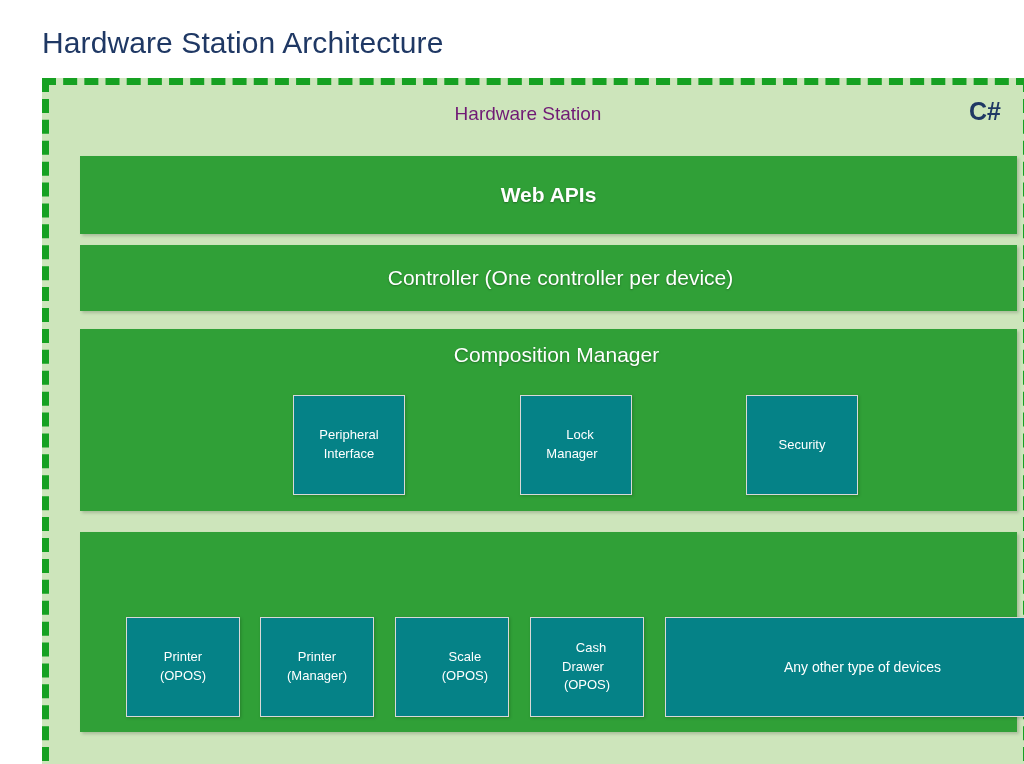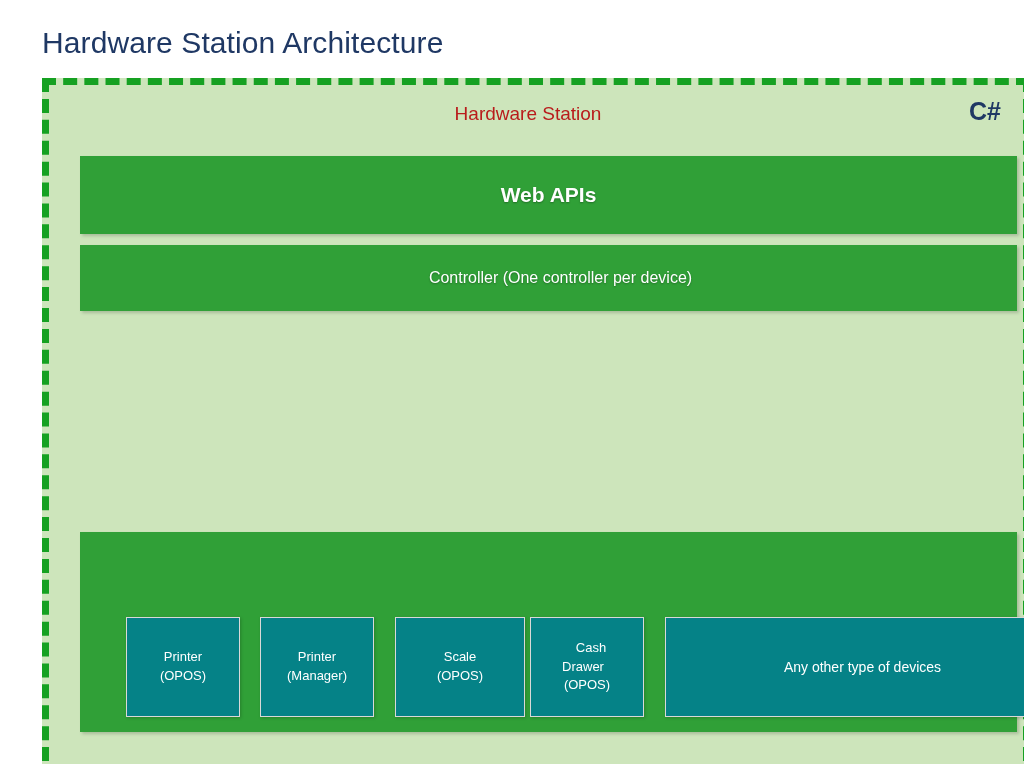--- a/index.html
+++ b/index.html
@@ -46,21 +46,21 @@
     line-height: 1;
   }
 
   #station-header {
     position: absolute;
     left: 0;
     right: 16px;
     top: 10px;
     text-align: center;
     font-size: 19px;
-    color: #b91c1c;
+    color: #701a75;
   }
 
   
   .layer {
     position: absolute;
     left: 23px;
     width: 937px;
     background: #30A037;
     box-shadow: 2px 2px 3px rgba(0,0,0,0.18);
   }
@@ -70,21 +70,21 @@
     text-align: center;
     color: #ffffff;
     text-shadow: 0 1px 2px rgba(0,0,0,0.30);
   }
 
   
   #layer-web-apis      { top: 63px;  height: 78px; display:flex; align-items:center; justify-content:center; }
   #layer-web-apis .layer-title { font-size: 21px; font-weight: 700; }
 
   #layer-controller    { top: 152px; height: 66px; display:flex; align-items:center; justify-content:center; }
-  #layer-controller .layer-title { font-size: 16px; font-weight: 400; padding-left: 24px; }
+  #layer-controller .layer-title { font-size: 21px; font-weight: 400; padding-left: 24px; }
 
   #layer-composition   { top: 236px; height: 182px; }
   #layer-composition .layer-title { margin-top: 14px; font-size: 21px; font-weight: 400; }
 
   #layer-peripherals   { top: 439px; height: 200px; }
   #layer-peripherals .layer-title { margin-top: 14px; font-size: 21px; font-weight: 400; }
 
   
   .teal-box {
     position: absolute;
@@ -105,21 +105,21 @@
   
   .cm-box { top: 58px; height: 100px; width: 112px; }
   #cm-box-0 { left: 205px; }
   #cm-box-1 { left: 432px; }
   #cm-box-2 { left: 658px; }
 
   
   .ph-box { top: 77px; height: 100px; }
   #ph-box-0 { left: 38px;  width: 114px; }
   #ph-box-1 { left: 172px; width: 114px; }
-  #ph-box-2 { left: 307px; width: 130px; }
+  #ph-box-2 { left: 307px; width: 114px; justify-content: flex-end; }
   #ph-box-3 { left: 442px; width: 114px; text-align: center; }
   #ph-box-4 { left: 577px; width: 395px; font-size: 14px; }
 </style>
 </head>
 <body>
 
 <div id="page-title">Hardware Station Architecture</div>
 
 <div id="csharp-boundary">
 
@@ -128,20 +128,35 @@
   <div id="csharp-label">C#</div>
 
   <div class="layer" id="layer-web-apis">
     <div class="layer-title">Web APIs</div>
   </div>
 
   <div class="layer" id="layer-controller">
     <div class="layer-title">Controller (One controller per device)</div>
   </div>
 
+  <div class="layer" id="layer-composition">
+    <div class="layer-title">Composition Manager</div>
+
+    <div class="teal-box cm-box" id="cm-box-0">
+      <span class="teal-label"><span>Peripheral</span><br><span>Interface</span></span>
+    </div>
+
+    <div class="teal-box cm-box" id="cm-box-1">
+      <span class="teal-label"><span>Lock Manager</span></span>
+    </div>
+
+    <div class="teal-box cm-box" id="cm-box-2">
+      <span class="teal-label"><span>Security</span></span>
+    </div>
+  </div>
 
   <div class="layer" id="layer-peripherals">
 
     <div class="teal-box ph-box" id="ph-box-0">
       <span class="teal-label"><span>Printer</span><br><span>(OPOS)</span></span>
     </div>
 
     <div class="teal-box ph-box" id="ph-box-1">
       <span class="teal-label"><span>Printer</span><br><span>(Manager)</span></span>
     </div>

